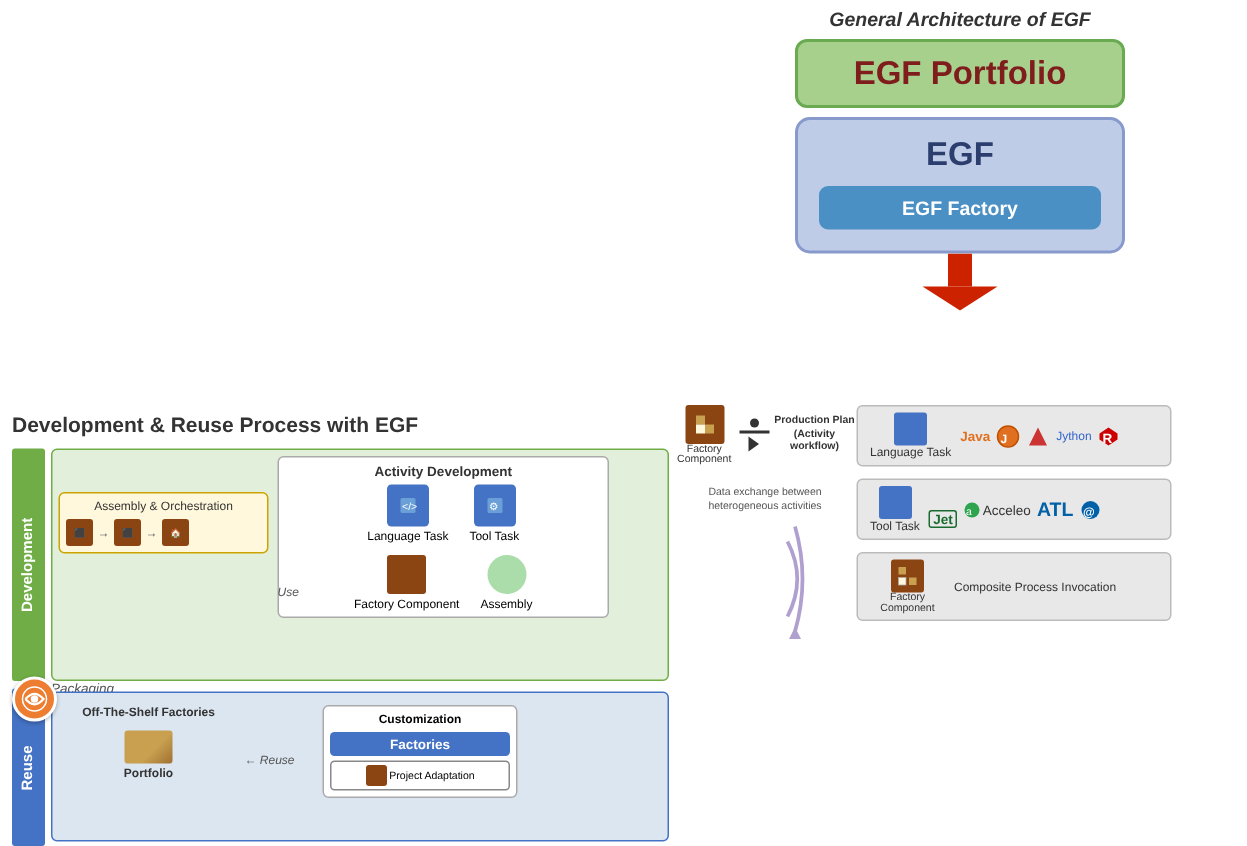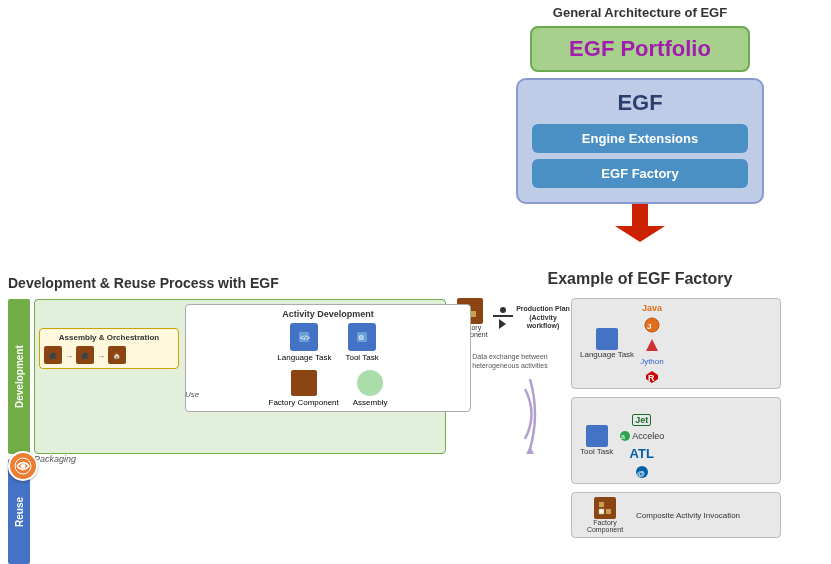--- a/index.html
+++ b/index.html
@@ -18,39 +18,40 @@
       top: 5px;
       left: 460px;
       width: 360px;
     }
     .arch-title {
       text-align: center;
       font-size: 13px;
       font-weight: bold;
       color: #333;
       margin-bottom: 6px;
+      font-style: italic;
     }
     .egf-portfolio-box {
       background: #a8d08d;
       border: 2px solid #6aaa50;
       border-radius: 8px;
       text-align: center;
       padding: 8px 20px;
       font-size: 22px;
       font-weight: bold;
-      color: #a21caf;
+      color: #7f1d1d;
       margin: 0 auto 6px auto;
       width: 220px;
     }
     .egf-outer-box {
       background: #bfcce8;
       border: 2px solid #8899cc;
       border-radius: 10px;
       padding: 10px 14px 14px 14px;
-      width: 248px;
+      width: 220px;
       margin: 0 auto 0 auto;
     }
     .egf-label {
       text-align: center;
       font-size: 22px;
       font-weight: bold;
       color: #2c3e6e;
       margin-bottom: 8px;
     }
     .egf-inner-btn {
@@ -94,21 +95,20 @@
       padding: 4px 8px;
       gap: 6px;
       min-width: 210px;
       font-size: 9px;
       color: #333;
     }
     .tech-icons {
       display: flex;
       align-items: center;
       gap: 4px;
-      flex-direction: column;
     }
 
     
     .dev-section {
       position: absolute;
       top: 275px;
       left: 8px;
       width: 440px;
     }
     .dev-title {
@@ -168,21 +168,21 @@
       height: 155px;
       background: #e2efda;
       border: 1px solid #70ad47;
       border-radius: 4px;
       padding: 6px;
     }
     .activity-dev-box {
       position: absolute;
       top: 4px;
       left: 150px;
-      width: 286px;
+      width: 221px;
       background: #fff;
       border: 1px solid #aaa;
       border-radius: 4px;
       padding: 4px;
       font-size: 9px;
       text-align: center;
     }
     .activity-dev-title {
       font-size: 9px;
       font-weight: bold;
@@ -218,21 +218,21 @@
       top: 28px;
       left: 4px;
       width: 140px;
       background: #fff8dc;
       border: 1px solid #cca300;
       border-radius: 4px;
       padding: 4px;
     }
     .assembly-title {
       font-size: 8px;
-      font-weight: bold;
+      font-weight: normal;
       text-align: center;
       margin-bottom: 4px;
       color: #333;
     }
     .assembly-flow {
       display: flex;
       align-items: center;
       gap: 3px;
       font-size: 7px;
     }
@@ -373,36 +373,32 @@
     }
   </style>
 </head>
 <body>
 
 <div class="arch-section">
   <div class="arch-title">General Architecture of EGF</div>
   <div class="egf-portfolio-box">EGF Portfolio</div>
   <div class="egf-outer-box">
     <div class="egf-label">EGF</div>
-    <div class="egf-inner-btn">Engine Extensions</div>
     <div class="egf-inner-btn">EGF Factory</div>
   </div>
 
   <div style="position:relative; width:220px; margin:0 auto;">
     <svg width="60" height="38" style="display:block;margin:0 auto;">
       <rect x="22" y="0" width="16" height="22" fill="#cc2200"></rect>
       <polygon points="5,22 55,22 30,38" fill="#cc2200"></polygon>
     </svg>
   </div>
 </div>
 
 <div class="factory-section">
-  <div class="factory-title">
-    <span>Example of EGF Factory</span>
-  </div>
 
   <div style="display:flex; align-items:flex-start; gap:6px;">
 
     <div style="display:flex;flex-direction:column;align-items:center;gap:4px;width:110px;">
       <div style="display:flex;align-items:center;gap:3px;">
         <div style="display:flex;flex-direction:column;align-items:center;">
           <div style="width:26px;height:26px;background:#8B4513;border-radius:2px;display:flex;align-items:center;justify-content:center;">
             <svg width="16" height="16" viewBox="0 0 16 16">
                 <rect x="2" y="2" width="6" height="6" fill="#c8a050"></rect>
                 <rect x="8" y="8" width="6" height="6" fill="#c8a050"></rect>
@@ -481,21 +477,21 @@
         <div style="display:flex;flex-direction:column;align-items:center;">
           <div style="width:22px;height:22px;background:#8B4513;border-radius:2px;display:flex;align-items:center;justify-content:center;">
             <svg width="14" height="14" viewBox="0 0 14 14">
                 <rect x="1" y="1" width="5" height="5" fill="#c8a050"></rect>
                 <rect x="8" y="8" width="5" height="5" fill="#c8a050"></rect>
                 <rect x="1" y="8" width="5" height="5" fill="#fff8dc" stroke="#aaa" stroke-width="0.5"></rect>
               </svg>
           </div>
           <span style="font-size:7px;color:#333;text-align:center;width:50px;">Factory Component</span>
         </div>
-        <span style="font-size:8px;color:#333;">Composite Activity Invocation</span>
+        <span style="font-size:8px;color:#333;">Composite Process Invocation</span>
       </div>
     </div>
   </div>
 </div>
 
 <div class="dev-section">
   <div class="dev-title">Development &amp; Reuse Process with EGF</div>
   <div class="dev-diagram">
 
     <div class="side-label-dev">Development</div>
@@ -550,20 +546,43 @@
 
       <div class="use-label">Use</div>
     </div>
 
     <div class="packaging-label">
       <em>Packaging</em>
     </div>
 
     <div class="side-label-reuse">Reuse</div>
 
+    <div class="reuse-area">
+
+      <div class="off-shelf-box">
+        <div style="font-size:8px;font-weight:bold;color:#333;margin-bottom:4px;">Off-The-Shelf Factories</div>
+        <div class="portfolio-item">
+          <div class="portfolio-icon"></div>
+          <span style="font-size:8px;">Portfolio</span>
+        </div>
+      </div>
+
+      <div class="reuse-arrow">
+        ← <span>Reuse</span>
+      </div>
+
+      <div class="customization-box">
+        <div class="customization-title">Customization</div>
+        <div class="factories-box">Factories</div>
+        <div class="project-adapt">
+          <div style="width:14px;height:14px;background:#8B4513;border-radius:2px;"></div>
+          <span style="font-size:7px;">Project Adaptation</span>
+        </div>
+      </div>
+    </div>
 
     <div class="mgmt-icon">
       <svg width="18" height="18" viewBox="0 0 18 18">
         <circle cx="9" cy="9" r="8" fill="#ed7d31" stroke="#fff" stroke-width="1"></circle>
         <path d="M3 9 Q9 2 15 9 Q9 16 3 9" fill="none" stroke="#fff" stroke-width="1.5"></path>
         <circle cx="9" cy="9" r="2.5" fill="#fff"></circle>
       </svg>
     </div>
 
   </div>

